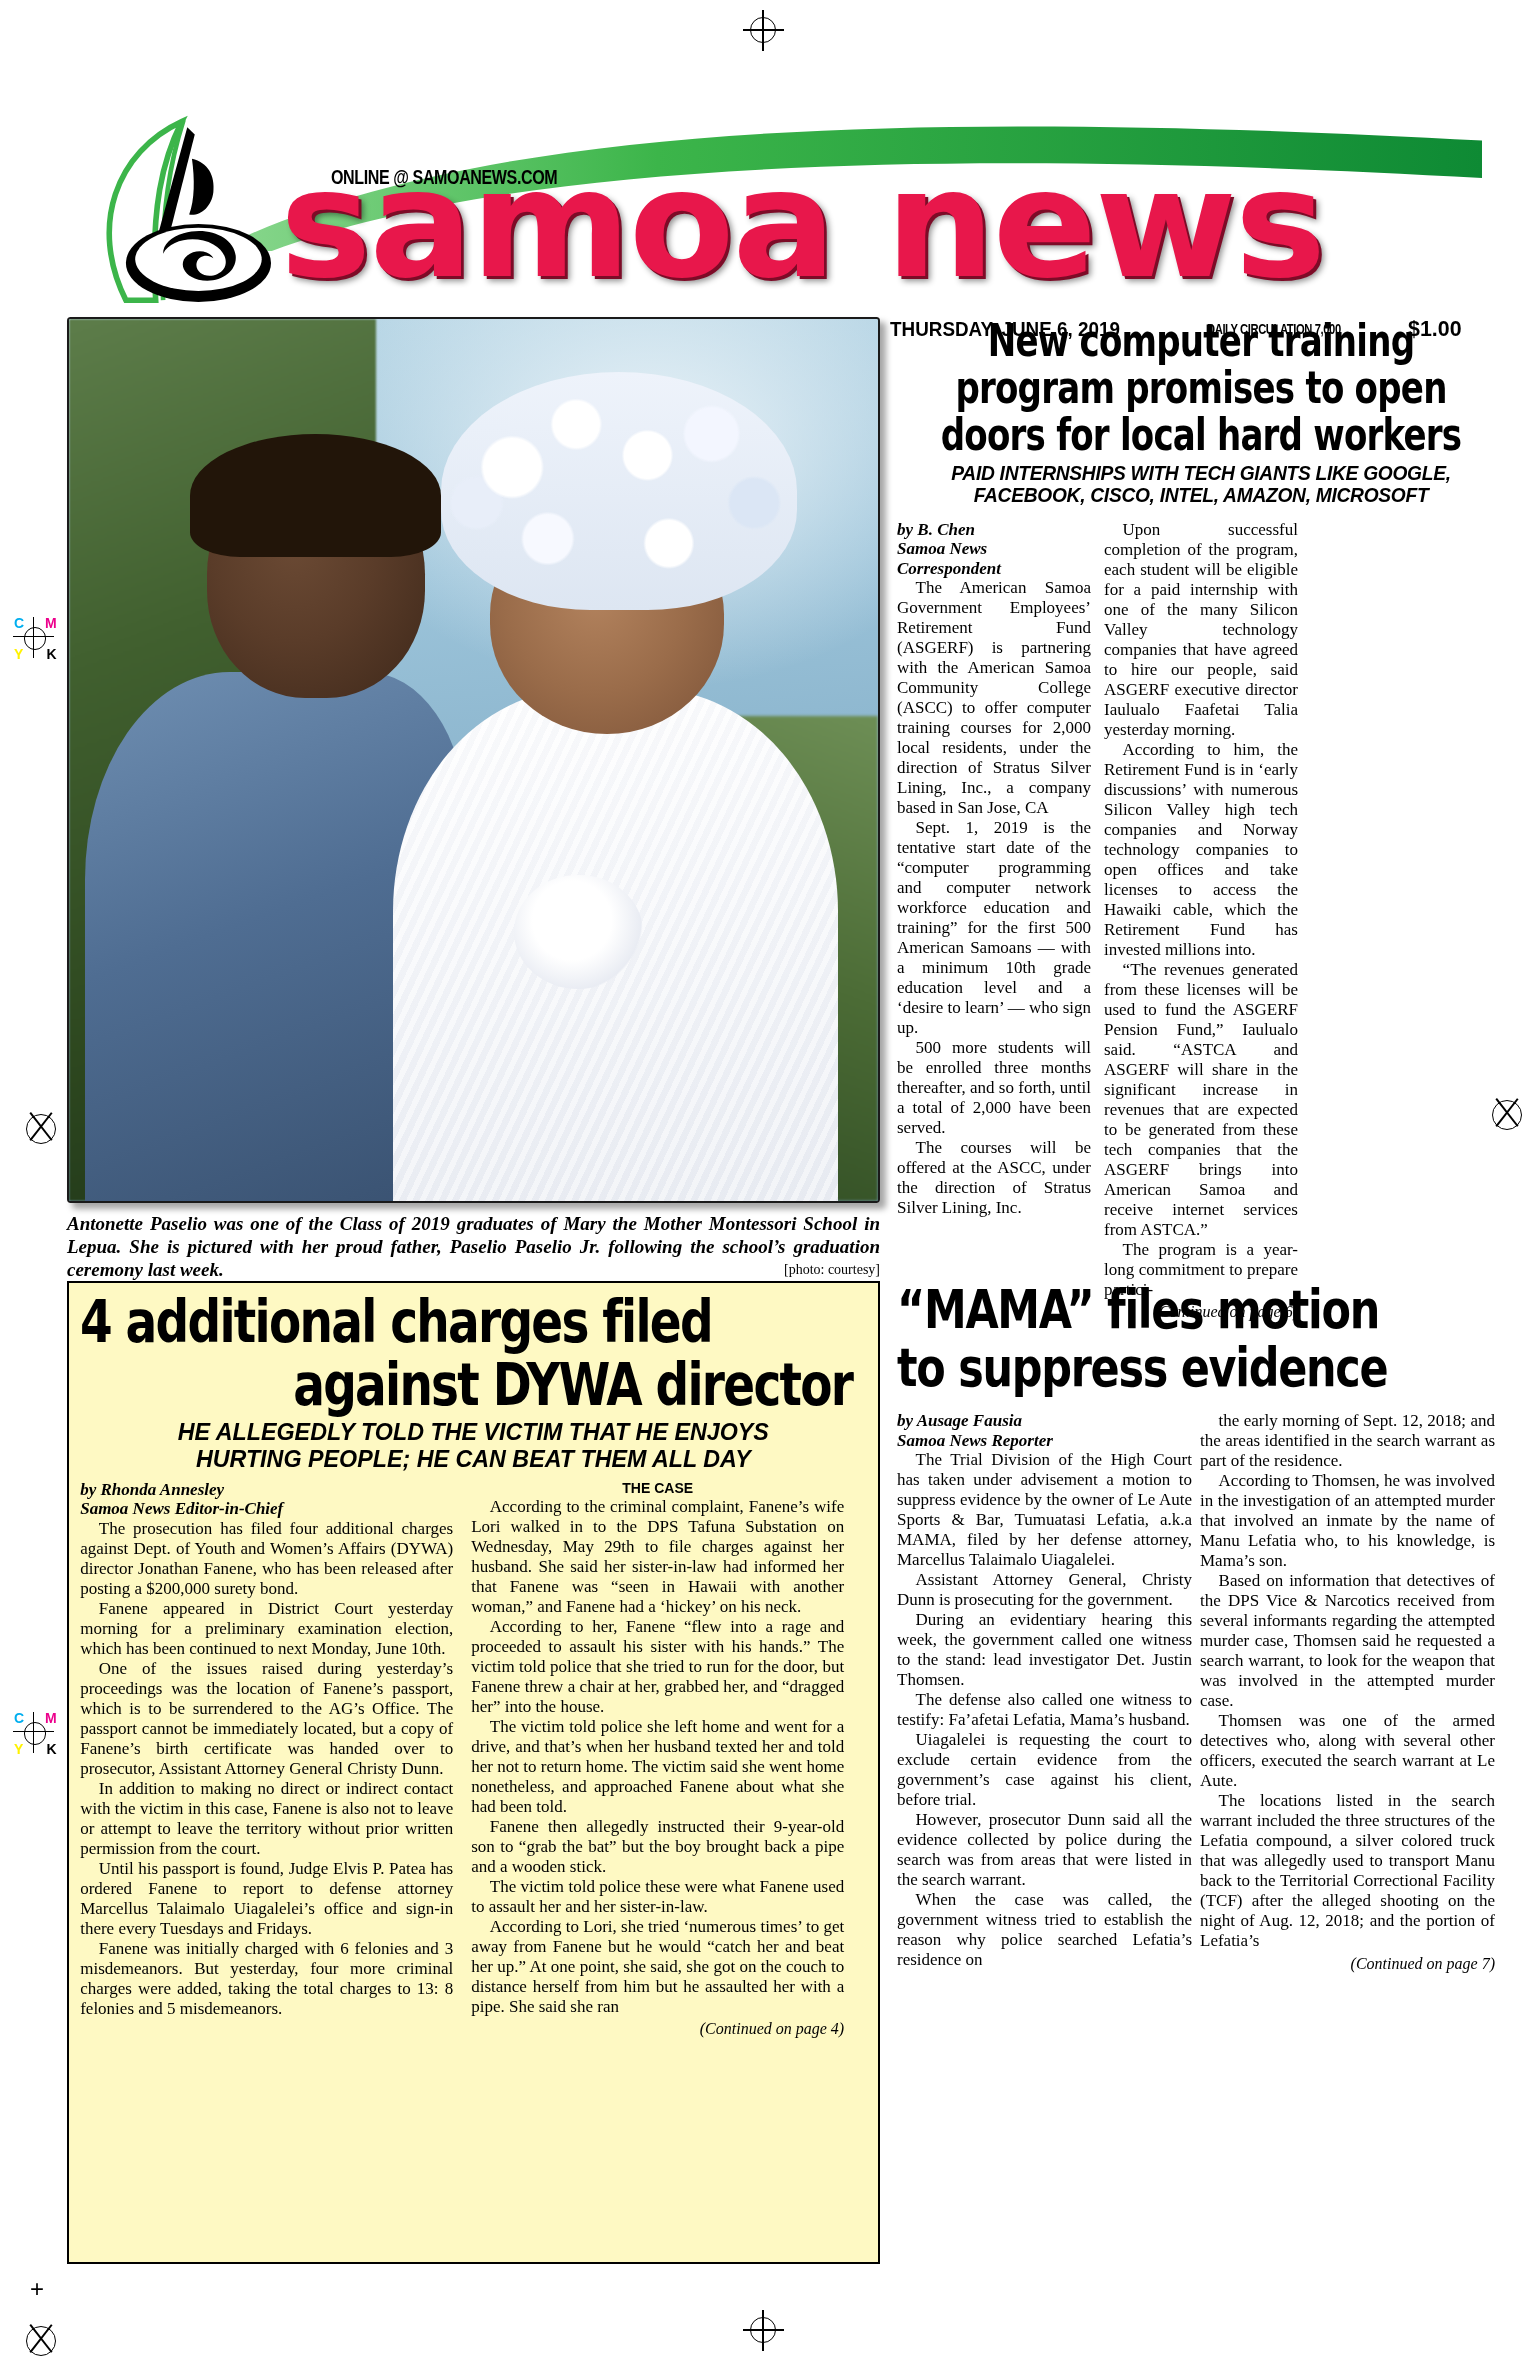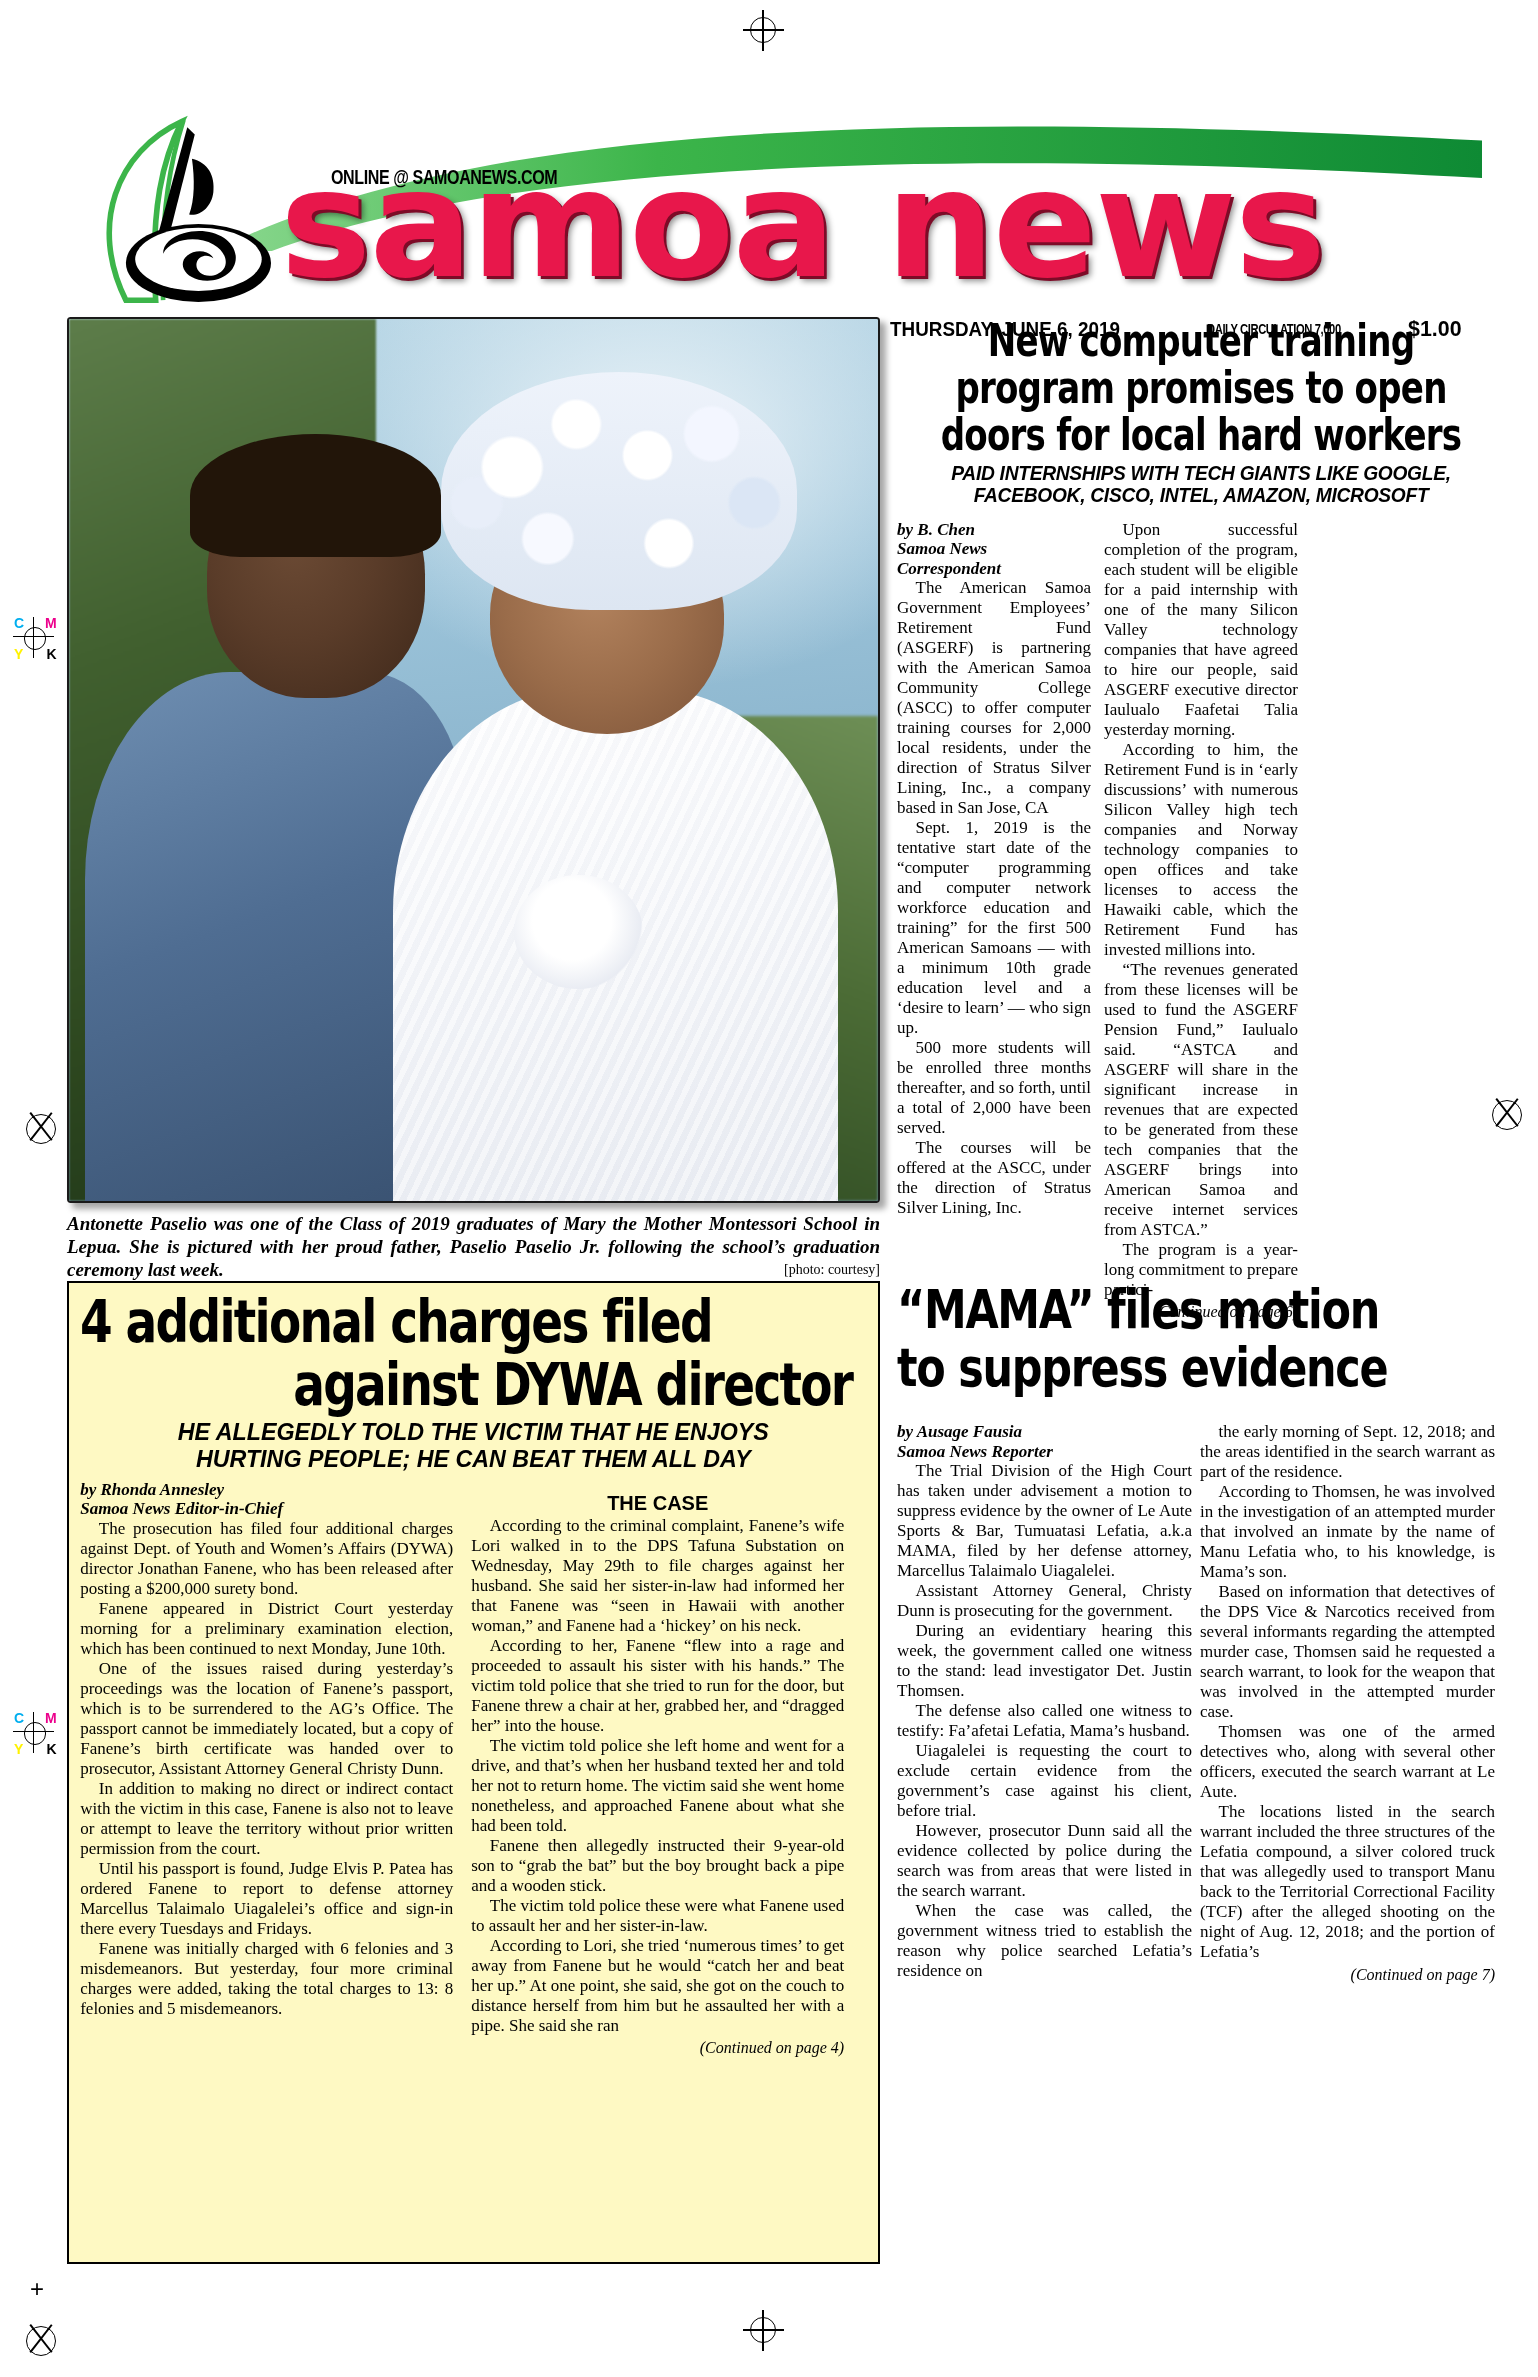--- a/index.html
+++ b/index.html
@@ -330,45 +330,44 @@
     color: #000;
     margin-top: 1.9px;
     transform: scaleX(0.97);
     transform-origin: center top;
   }
   .cols2 { margin-top: 7.5px; display: flex; gap: 18px; }
   .col2 { width: 373px; }
   .case-head {
     font-family: "Liberation Sans", sans-serif;
     font-weight: bold;
-    font-size: 20px;
+    font-size: 14px;
     text-align: center;
     color: #000;
     margin-bottom: 0.9px;
-    margin-top: 12px;
   }
 
   
   #story-mama {
     position: absolute;
     left: 897px; top: 1281px;
     width: 608px;
   }
   .hl-mama {
     font-family: "DejaVu Sans Condensed", "Liberation Sans Narrow", "Liberation Sans", sans-serif;
     font-weight: bold;
     font-size: 53px;
     line-height: 58px;
     letter-spacing: -1.4px;
     color: #000;
     transform: scaleX(0.90);
     transform-origin: left top;
     width: 111%;
   }
-  .cols2r { margin-top: 25px; display: flex; gap: 8px; }
+  .cols2r { margin-top: 14px; display: flex; gap: 8px; }
   .col2r { width: 295px; }
 </style>
 </head>
 <body>
 
 <div class="regmark" style="left:750px; top:17px;">
   <div class="reg-circle"></div>
 </div>
 <div class="regmark" style="left:750px; top:2317px;">
   <div class="reg-circle"></div>

